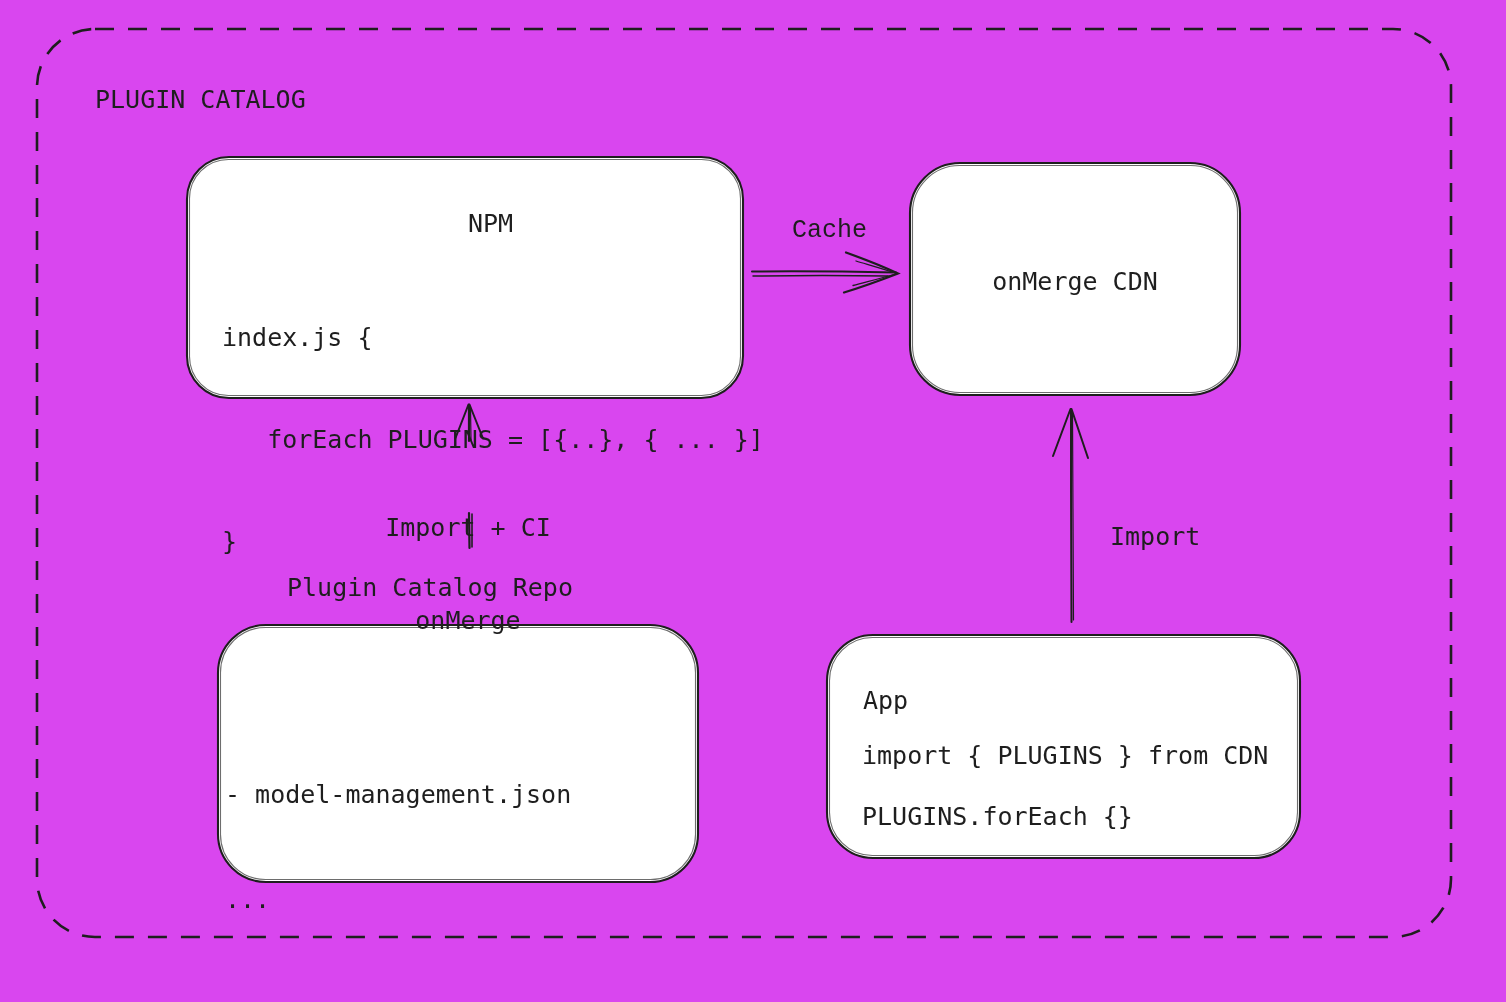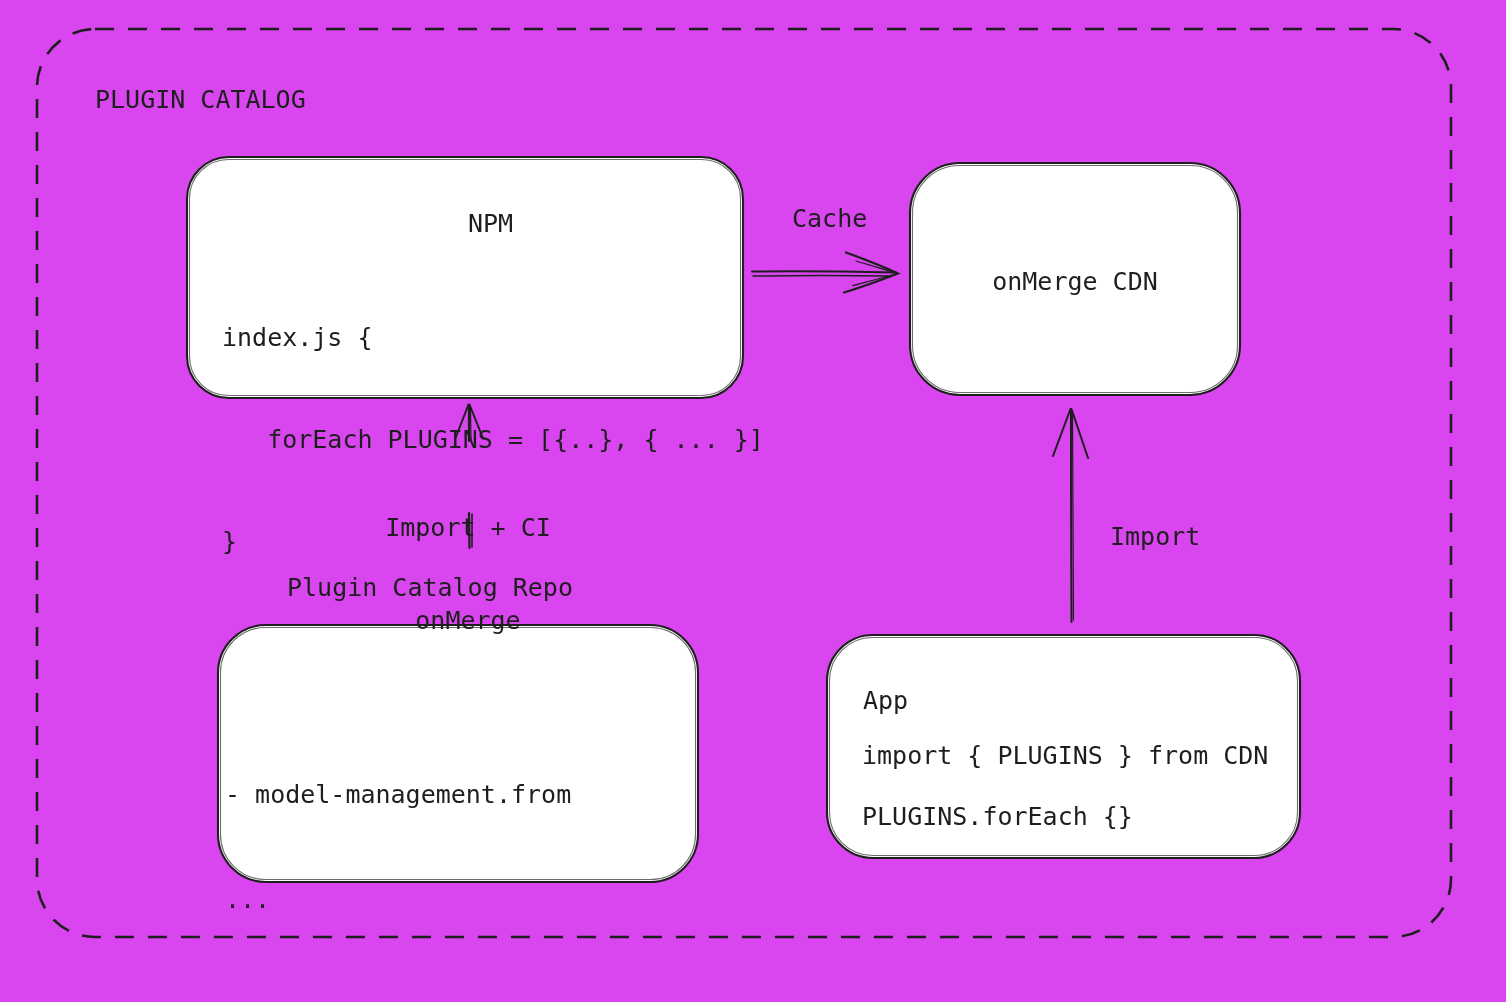--- a/index.html
+++ b/index.html
@@ -27,21 +27,21 @@
     position: absolute;
     font-family: "DejaVu Sans Mono", "Liberation Mono", monospace;
     font-size: 25px;
     line-height: 31px;
     color: #1e1e1e;
     white-space: pre;
   }
   .center { text-align: center; }
   .code-line { white-space: pre; }
   .npm-code   { left: 222px; top: 253px; line-height: 34px; }
-  .cache-lbl  { left: 792px; top: 203px; }
+  .cache-lbl  { left: 792px; top: 215px; font-family: Liberation Mono, monospace; }
   .cdn-lbl    { left: 910px; top: 266px; width: 330px; }
   .npm-ttl    { left: 187px; top: 195px; width: 607px; margin-top: 13px; }
   .build-lbl  { left: 328px; top: 450px; width: 280px; }
   .repo-lbl   { left: 287px; top: 572px; }
   .repo-files { left: 225px; top: 707px; line-height: 35px; }
   .import-lbl { left: 1110px; top: 521px; }
   .app-ttl    { left: 863px; top: 685px; }
   .app-code1  { left: 862px; top: 740px; }
   .app-code2  { left: 862px; top: 801px; }
 </style>
@@ -104,21 +104,21 @@
 
   <div class="txt cache-lbl">Cache</div>
 
   <div class="txt build-lbl center">
     <div>Import + CI</div>
     <div>onMerge</div>
   </div>
 
   <div class="txt repo-lbl">Plugin Catalog Repo</div>
   <div class="txt repo-files">
-    <div class="code-line">- model-management.from</div>
+    <div class="code-line">- model-management.json</div>
     <div class="code-line">...</div>
   </div>
 
   <div class="txt import-lbl">Import</div>
 
   <div class="txt app-ttl">App</div>
   <div class="txt app-code1 code-line">import { PLUGINS } from CDN</div>
   <div class="txt app-code2 code-line">PLUGINS.forEach {}</div>
 
 </div>

